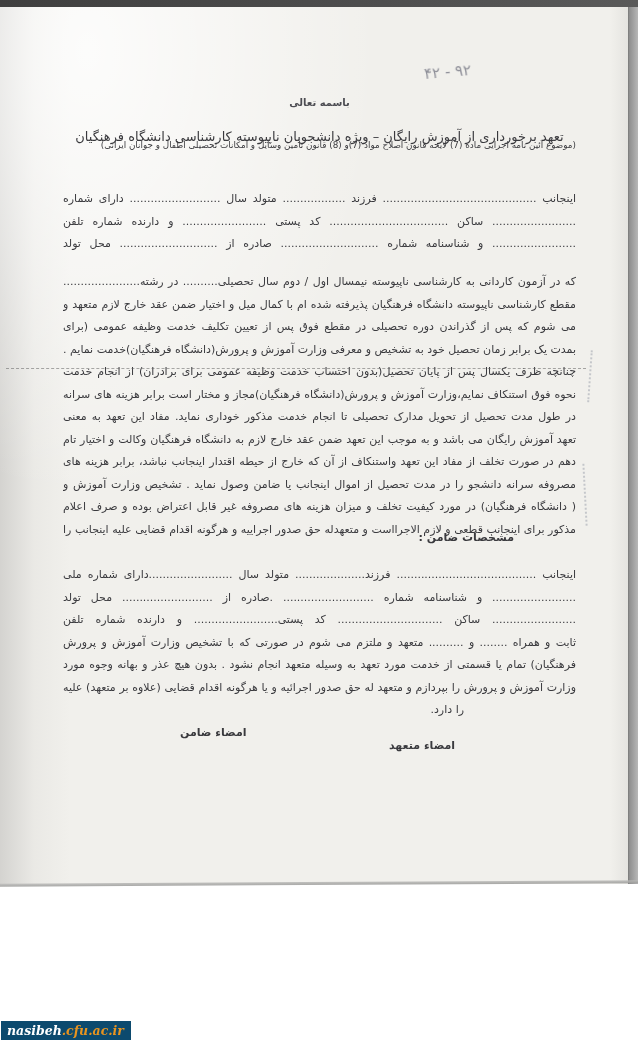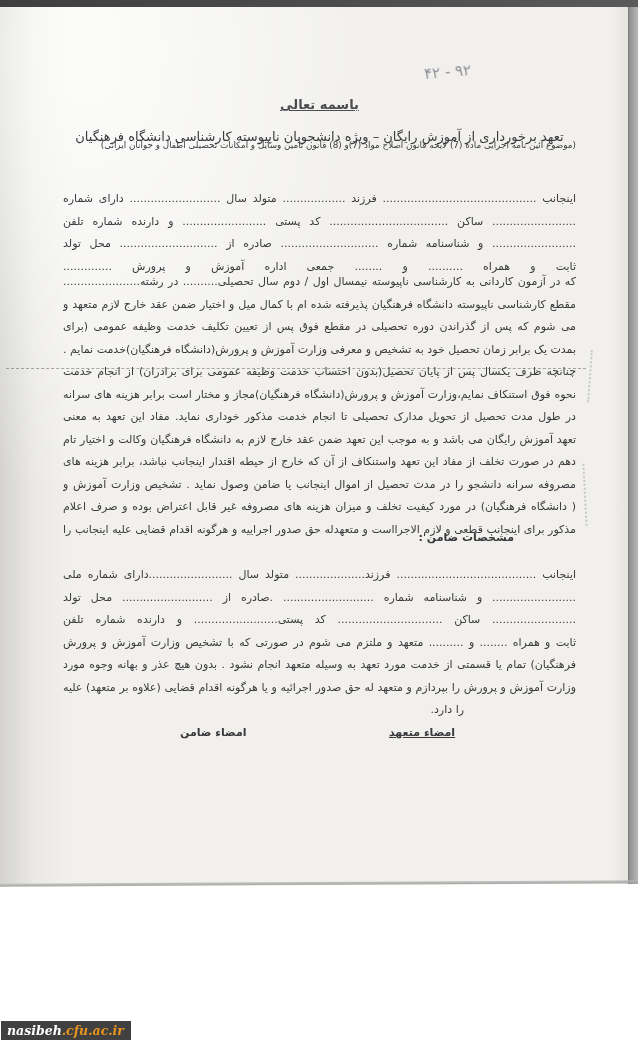--- a/index.html
+++ b/index.html
@@ -14,44 +14,44 @@
       linear-gradient(to right, rgba(95,95,95,.20), rgba(120,120,120,.06) 34px, rgba(0,0,0,0) 70px),
       linear-gradient(to left, rgba(120,120,120,.10), rgba(0,0,0,0) 18px),
       #f1f0ec;}
   .right-band{position:absolute;left:628px;top:7px;width:10px;height:877px;
     background:linear-gradient(to right,#8d8d8d,#b7b7b7);border-left:1px solid #7f7f7f;box-sizing:border-box;}
   .bottom-edge{position:absolute;left:0;top:882px;width:640px;height:3px;background:linear-gradient(to bottom,#b9b9b7,#9a9a98);transform:rotate(-0.3deg);opacity:.85;}
   .blk{position:absolute;right:62px;width:513px;direction:rtl;color:#3a3a3e;}
   .center{text-align:center;}
   .line{height:22.5px;line-height:22.5px;overflow:hidden;font-size:11px;
         text-align:justify;text-align-last:justify;white-space:normal;}
-  .bismillah{top:97px;font-size:13px;font-weight:bold;color:#4c4c52;text-decoration:underline;}
+  .bismillah{top:97px;font-size:10px;font-weight:bold;color:#4c4c52;}
   .title{top:129px;font-size:13px;font-weight:normal;}
   .subtitle{top:140px;font-size:8.8px;font-weight:normal;white-space:nowrap;overflow:visible;text-align:right;}
   .form1{top:188px;}
   .bodytext{top:271px;}
   .gheading{top:531px;font-size:11px;font-weight:bold;padding-right:62px;box-sizing:border-box;}
   .gform{top:564px;}
   .gclosing{top:699px;font-size:11px;text-align:right;padding-right:112px;box-sizing:border-box;height:22.5px;line-height:22.5px;}
   .sigrow{position:absolute;left:0;top:726px;width:638px;height:22px;}
   .sig{position:absolute;font-size:11px;font-weight:bold;color:#3a3a3e;direction:rtl;white-space:nowrap;text-align:right;}
-  .sig-obligor{left:389px;top:0;text-decoration:underline;}
+  .sig-obligor{left:389px;top:13px;}
   .sig-guarantor{left:180px;top:0;}
 
   
   .handnote{position:absolute;left:424px;top:63px;font-size:15px;color:#8e8f98;
     transform:rotate(-5deg);letter-spacing:2px;direction:ltr;filter:blur(.3px);}
   .fold-line{position:absolute;left:6px;top:368px;width:580px;border-top:1px dashed rgba(100,100,100,.55);}
   .pmark{position:absolute;opacity:.45;filter:blur(.6px);border-right:2px dotted #8f95a2;}
   .pmark1{left:581px;top:350px;height:52px;width:8px;transform:rotate(4deg);}
   .pmark2{left:574px;top:464px;height:62px;width:10px;transform:rotate(-3deg);}
 
   
   .watermark{position:absolute;left:1px;top:1021px;height:19px;line-height:19px;
-    background:#404040;padding:0 7px 0 6px;font-family:"DejaVu Serif",serif;
+    background:#0c4a6e;padding:0 7px 0 6px;font-family:"DejaVu Serif",serif;
     font-style:italic;font-weight:bold;font-size:12.5px;white-space:nowrap;}
   .wm-prefix{color:#ffffff;}
   .wm-suffix{color:#e8941f;}
 </style>
 </head>
 <body>
 
 <div id="page">
 
   <div class="top-strip"></div>
@@ -62,21 +62,20 @@
   <div class="handnote">۴۲ - ۹۲</div>
 
   <div class="blk bismillah center">باسمه تعالی</div>
   <div class="blk title center">تعهد برخورداری از آموزش رایگان – ویژه دانشجویان ناپیوسته کارشناسی دانشگاه فرهنگیان</div>
   <div class="blk subtitle center">(موضوع آئین نامه اجرایی ماده (7) لایحه قانون اصلاح مواد (7)و (8) قانون تأمین وسایل و امکانات تحصیلی اطفال و جوانان ایرانی)</div>
 
   <div class="blk form1">
       <div class="line">اینجانب ............................................ فرزند .................. متولد سال .......................... دارای شماره ملی</div>
       <div class="line">........................ ساکن .................................. کد پستی ........................ و دارنده شماره تلفن</div>
       <div class="line">........................ و شناسنامه شماره ............................ صادره از ............................ محل تولد</div>
-      <div class="line">ثابت و همراه .......... و ........ جمعی اداره آموزش و پرورش ..............</div>
     </div>
 
   <div class="blk bodytext">
       <div class="line">که در آزمون کاردانی به کارشناسی ناپیوسته نیمسال اول / دوم سال تحصیلی.......... در رشته...................... در</div>
       <div class="line">مقطع کارشناسی ناپیوسته دانشگاه فرهنگیان پذیرفته شده ام با کمال میل و اختیار ضمن عقد خارج لازم متعهد و ملتزم</div>
       <div class="line">می شوم که پس از گذراندن دوره تحصیلی در مقطع فوق پس از تعیین تکلیف خدمت وظیفه عمومی (برای برادران)</div>
       <div class="line">بمدت یک برابر زمان تحصیل خود به تشخیص و معرفی وزارت آموزش و پرورش(دانشگاه فرهنگیان)خدمت نمایم .</div>
       <div class="line">چنانچه ظرف یکسال پس از پایان تحصیل(بدون احتساب خدمت وظیفه عمومی برای برادران) از انجام خدمت مذکور به</div>
       <div class="line">نحوه فوق استنکاف نمایم،وزارت آموزش و پرورش(دانشگاه فرهنگیان)مجاز و مختار است برابر هزینه های سرانه دانشجو</div>
       <div class="line">در طول مدت تحصیل از تحویل مدارک تحصیلی تا انجام خدمت مذکور خوداری نماید. مفاد این تعهد به معنی اجرای</div>

